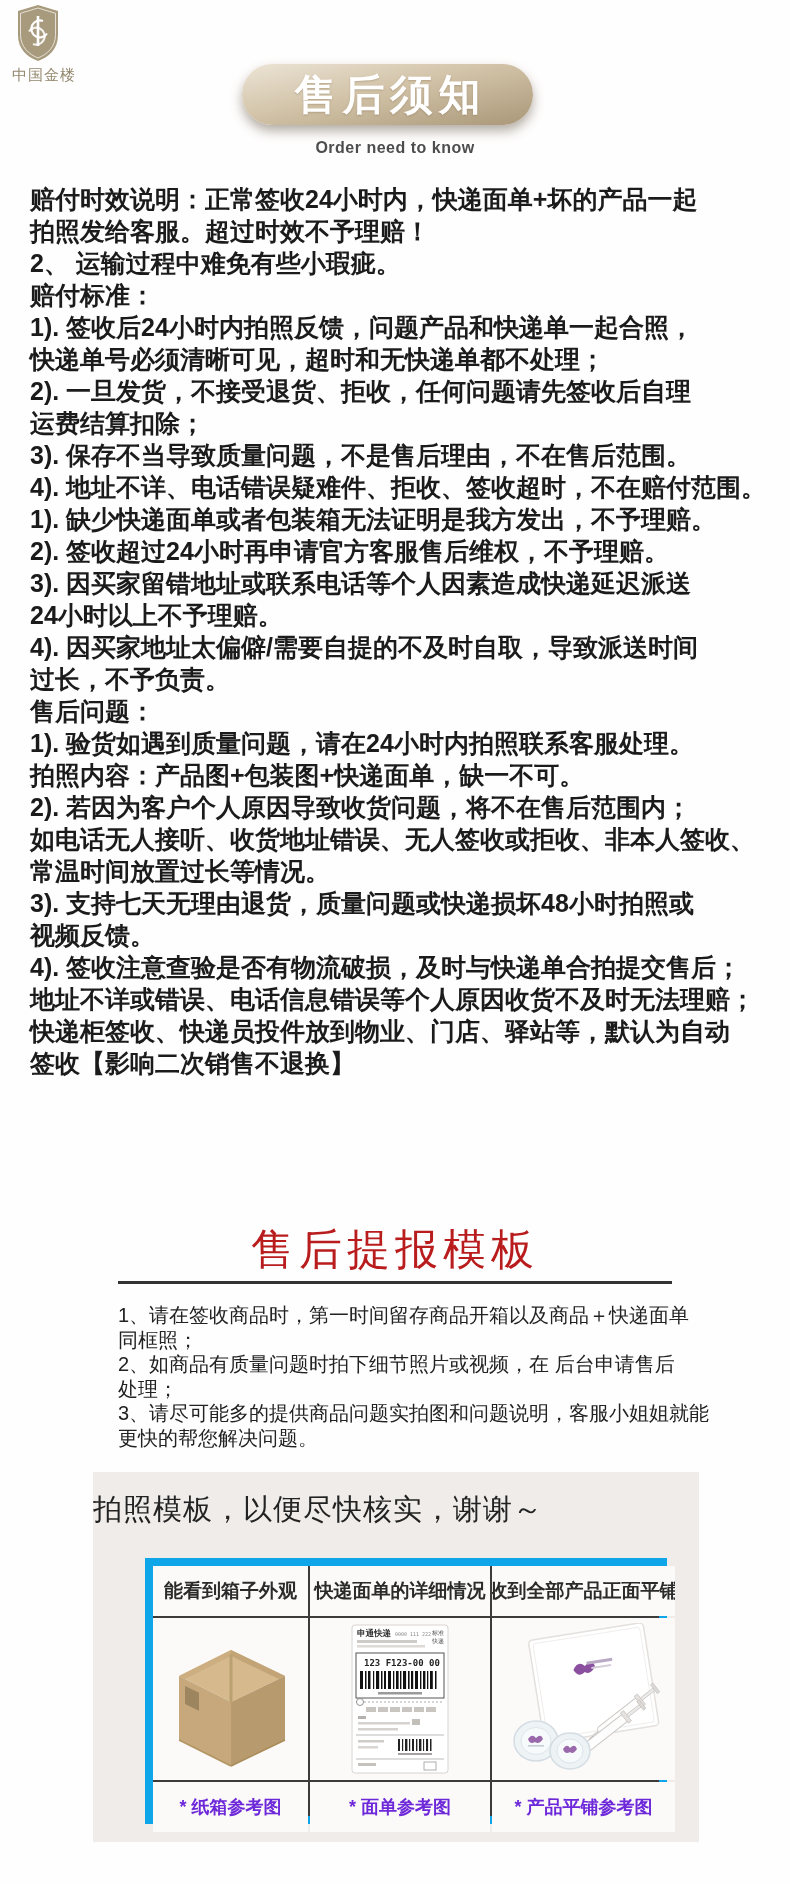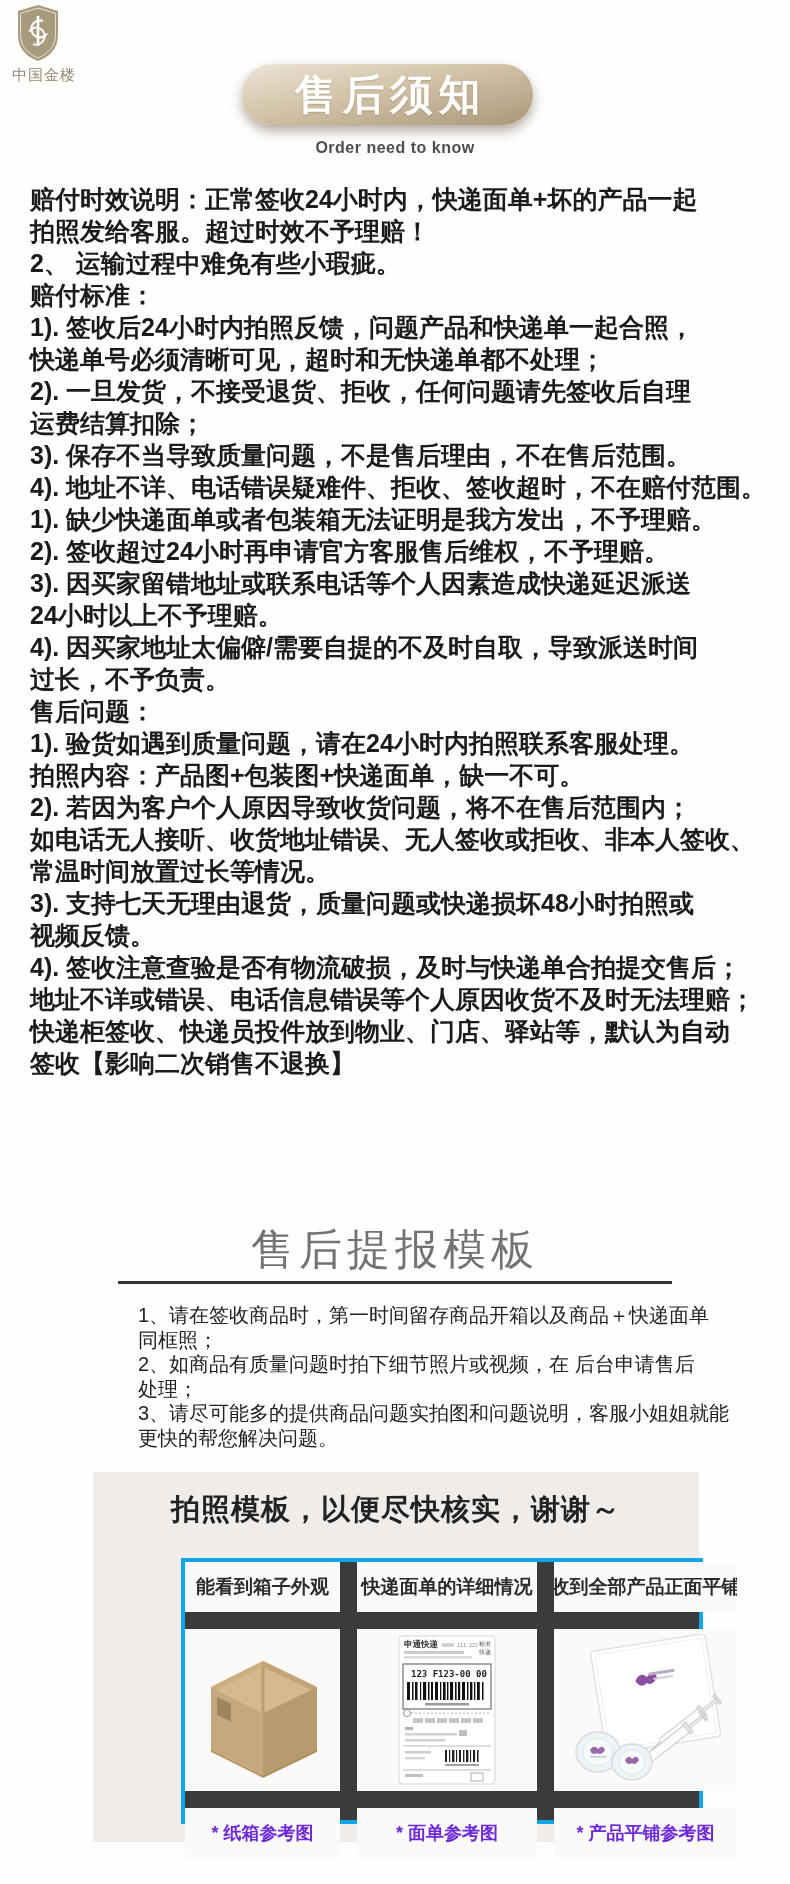--- a/index.html
+++ b/index.html
@@ -22,32 +22,32 @@
             font-size:16px;font-weight:600;color:#4d4d4d;letter-spacing:.5px;}
 
   
   .notice{position:absolute;left:0;top:183px;width:790px;}
   .notice-line{height:32px;line-height:32px;padding-left:30px;font-size:25px;font-weight:600;
                color:#1b1b1b;white-space:nowrap;letter-spacing:0;}
   .notice-line.ind{}
 
   
   .report-title{position:absolute;left:0;top:1221px;width:790px;text-align:center;
-                font-size:43px;font-weight:500;color:#737373;letter-spacing:5px;}
+                font-size:43px;font-weight:500;color:#b91c1c;letter-spacing:5px;}
   .report-divider{position:absolute;left:118px;top:1281px;width:554px;height:3px;background:#333;}
   .report-lines{position:absolute;left:118px;top:1303px;width:620px;}
-  .report-line{line-height:24.5px;font-size:20px;font-weight:500;color:#222;white-space:nowrap;margin-left:20px;}
+  .report-line{line-height:24.5px;font-size:20px;font-weight:500;color:#222;white-space:nowrap;}
 
   
   .photo-panel{position:absolute;left:93px;top:1472px;width:606px;height:370px;background:#efecea;}
-  .photo-title{padding-top:18px;text-align:center;font-size:29px;font-weight:700;color:#222;
+  .photo-title{padding-top:18px;font-size:29px;font-weight:400;color:#222;
                letter-spacing:1px;}
   .photo-table{position:absolute;left:52px;top:86px;width:522px;height:266px;background:#3b3b3b;
                display:grid;grid-template-columns:155px 180px 183px;grid-template-rows:50px 162px 50px;
-               gap:17px;border:4px solid #0ea5e9;box-sizing:border-box;margin-left:36px;}
+               gap:2px;border:8px solid #0ea5e9;box-sizing:border-box;}
   .cell{background:#fbfaf9;display:flex;align-items:center;justify-content:center;overflow:hidden;}
   .th{font-size:19px;font-weight:700;color:#2b2b2b;white-space:nowrap;}
   .caption{font-size:18px;font-weight:700;color:#6d28d9;white-space:nowrap;}
 
   .label-text{font-family:"DejaVu Sans Mono","Liberation Mono",monospace;}
 </style>
 </head>
 <body>
 
 <div class="page">

